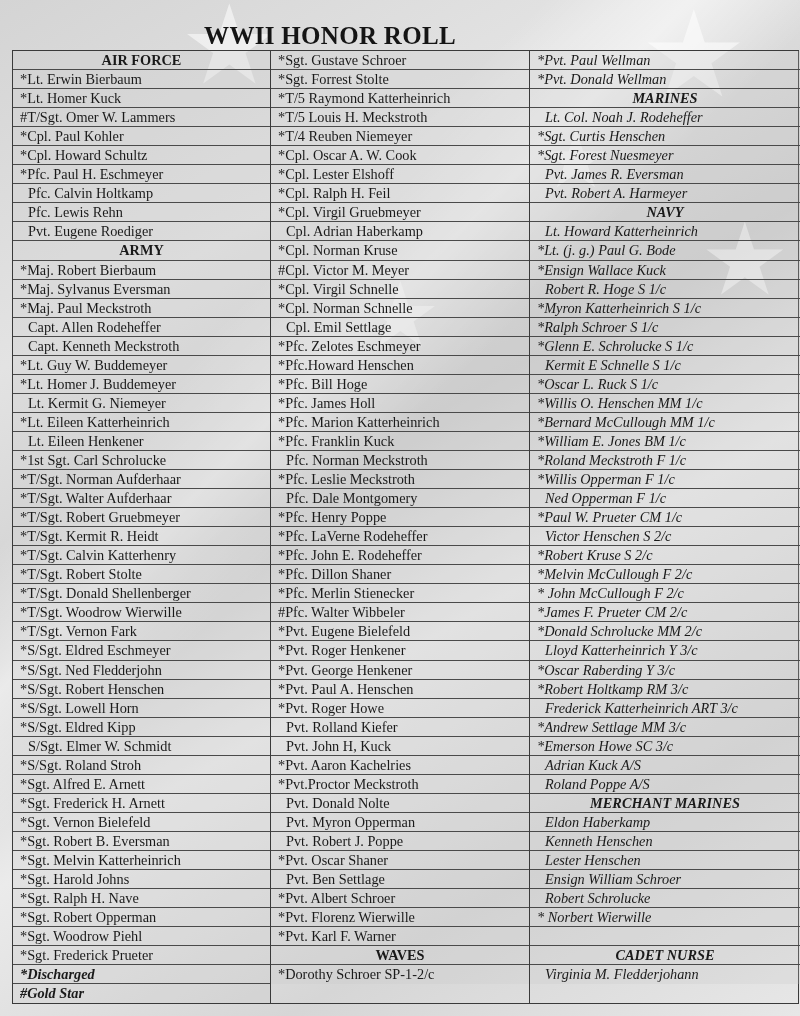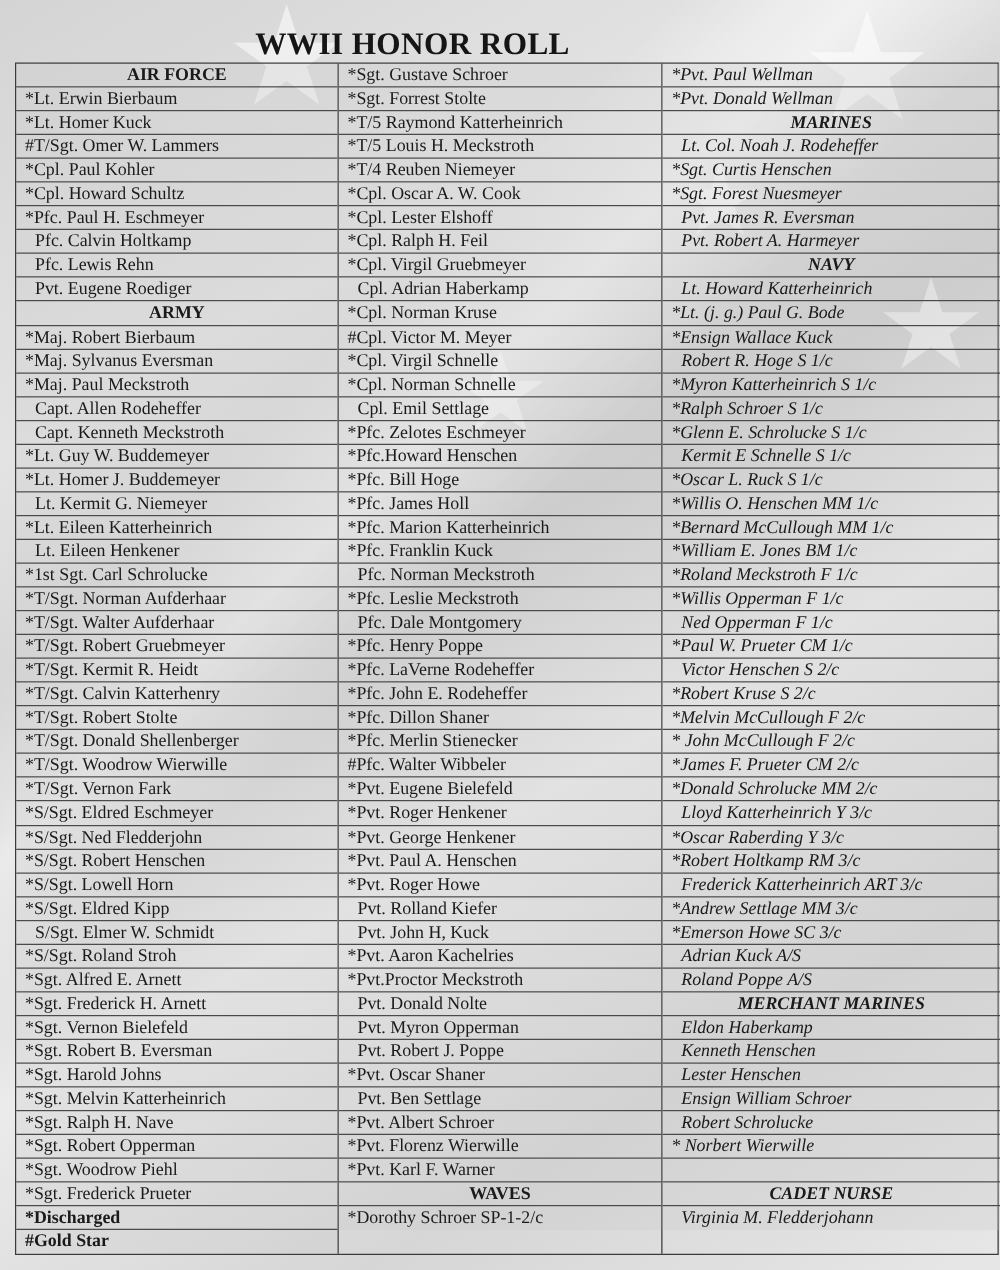--- a/index.html
+++ b/index.html
@@ -31,21 +31,21 @@
   .row {
     height: 19.06px; box-sizing: border-box;
     border-bottom: 1px solid #4a4a4a;
     font-size: 14.3px; line-height: 18px; white-space: nowrap; overflow: hidden;
     padding-left: 7px;
     background: rgba(200,200,200,0.25);
   }
   .row:last-child { border-bottom: none; }
   .row.indent { padding-left: 15px; }
   .row.header { text-align: center; font-weight: bold; padding-left: 0; }
-  .row.legend { font-weight: bold; }
+  .row.legend { font-weight: bold; font-style: italic; }
   .row.empty { }
 </style>
 </head>
 <body>
 
 <div class="bg"></div>
 <div class="star" style="left:180px;top:-10px;font-size:110px;">★</div>
 <div class="star" style="left:640px;top:-5px;font-size:120px;">★</div>
 <div class="star" style="left:700px;top:210px;font-size:100px;">★</div>
 <div class="star" style="left:360px;top:270px;font-size:90px;">★</div>
@@ -90,22 +90,22 @@
       <div class="row">*S/Sgt. Ned Fledderjohn</div>
       <div class="row">*S/Sgt. Robert Henschen</div>
       <div class="row">*S/Sgt. Lowell Horn</div>
       <div class="row">*S/Sgt. Eldred Kipp</div>
       <div class="row indent">S/Sgt. Elmer W. Schmidt</div>
       <div class="row">*S/Sgt. Roland Stroh</div>
       <div class="row">*Sgt. Alfred E. Arnett</div>
       <div class="row">*Sgt. Frederick H. Arnett</div>
       <div class="row">*Sgt. Vernon Bielefeld</div>
       <div class="row">*Sgt. Robert B. Eversman</div>
+      <div class="row">*Sgt. Melvin Katterheinrich</div>
       <div class="row">*Sgt. Harold Johns</div>
-      <div class="row">*Sgt. Melvin Katterheinrich</div>
       <div class="row">*Sgt. Ralph H. Nave</div>
       <div class="row">*Sgt. Robert Opperman</div>
       <div class="row">*Sgt. Woodrow Piehl</div>
       <div class="row">*Sgt. Frederick Prueter</div>
       <div class="row legend">*Discharged</div>
       <div class="row legend">#Gold Star</div>
     </div>
   <div class="col">
       <div class="row">*Sgt. Gustave Schroer</div>
       <div class="row">*Sgt. Forrest Stolte</div>

